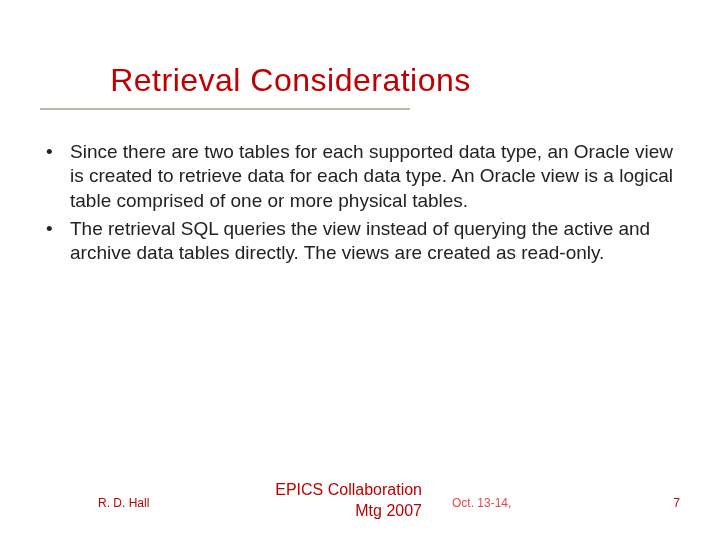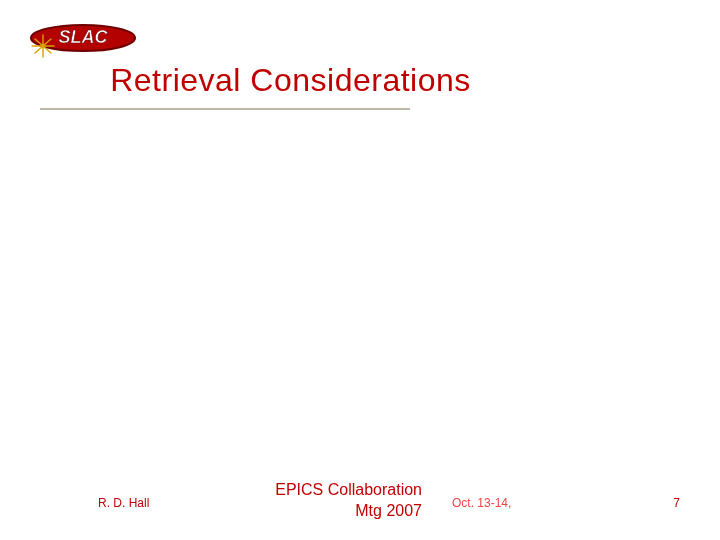--- a/index.html
+++ b/index.html
@@ -17,41 +17,30 @@
   .f-author { position: absolute; left: 98px; bottom: 12px; font-size: 12px; color: #c00000; font-family: Verdana, Geneva, sans-serif; }
   .f-event { position: absolute; left: 262px; bottom: 0; width: 160px; text-align: right; font-size: 16px; color: #c00000; line-height: 1.3; font-family: Liberation Sans, sans-serif; }
   .f-date { position: absolute; left: 452px; bottom: 12px; font-size: 12px; color: #ef4444; font-family: Verdana, Geneva, sans-serif; }
   .f-page { position: absolute; right: 40px; bottom: 12px; font-size: 12px; color: #c00000; font-family: Verdana, Geneva, sans-serif; }
 </style>
 </head>
 <body>
 
 <div class="slide">
 
-  <div class="logo-wrap">
-    <svg width="110" height="48" viewBox="0 0 110 48">
-      <ellipse cx="55" cy="28" rx="52" ry="13" fill="#b30000" stroke="#6e0000" stroke-width="2"></ellipse>
-      <text x="55" y="33" text-anchor="middle" font-family="Arial Black, Arial, sans-serif" font-size="18" font-weight="900" font-style="italic" fill="#ffffff" stroke="#6e0000" stroke-width="0.6">SLAC</text>
-      <g stroke="#dca000" stroke-width="1.4" stroke-linecap="round">
-        <line x1="4" y1="36" x2="26" y2="36"></line>
-        <line x1="15" y1="25" x2="15" y2="47"></line>
-        <line x1="7" y1="29" x2="23" y2="43"></line>
-        <line x1="23" y1="29" x2="7" y2="43"></line>
-      </g>
-      <circle cx="15" cy="36" r="2.4" fill="#dca000"></circle>
-    </svg>
-  </div>
 
   <div class="title-wrap">
     <h1 class="title">Retrieval Considerations</h1>
   </div>
   <div class="title-underline"></div>
 
   <div class="body">
     <ul class="bullets">
+      <li>Since there are two tables for each supported data type, an Oracle view is created to retrieve data for each data type.  An Oracle view is a logical table comprised of one or more physical tables.</li>
+      <li>The retrieval SQL queries the view instead of querying the active and archive data tables directly.  The views are created as read-only.</li>
     </ul>
   </div>
 
   <div class="footer">
     <div class="f-author">R. D. Hall</div>
     <div class="f-event">EPICS Collaboration Mtg 2007</div>
     <div class="f-date">Oct. 13-14,</div>
     <div class="f-page">7</div>
   </div>
 

